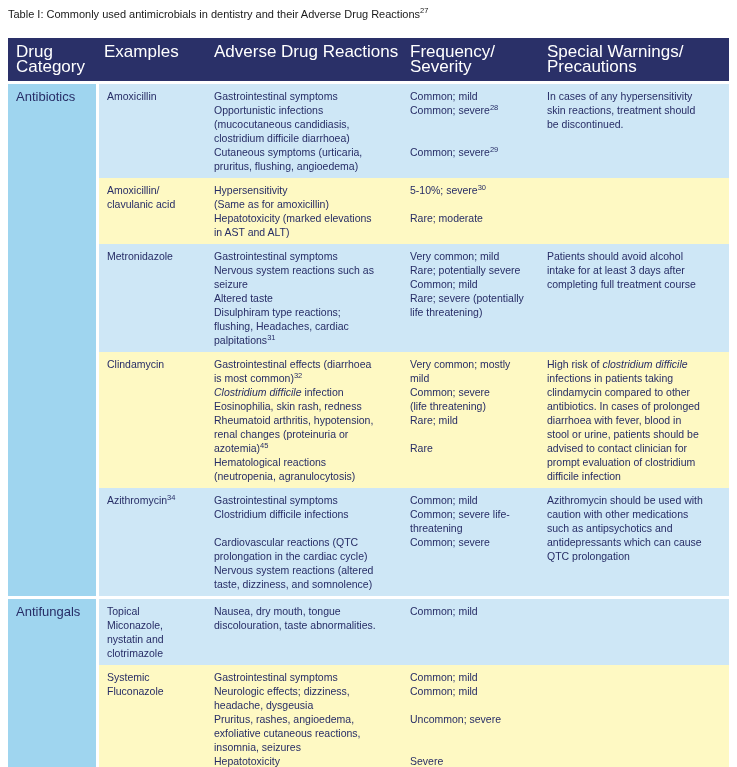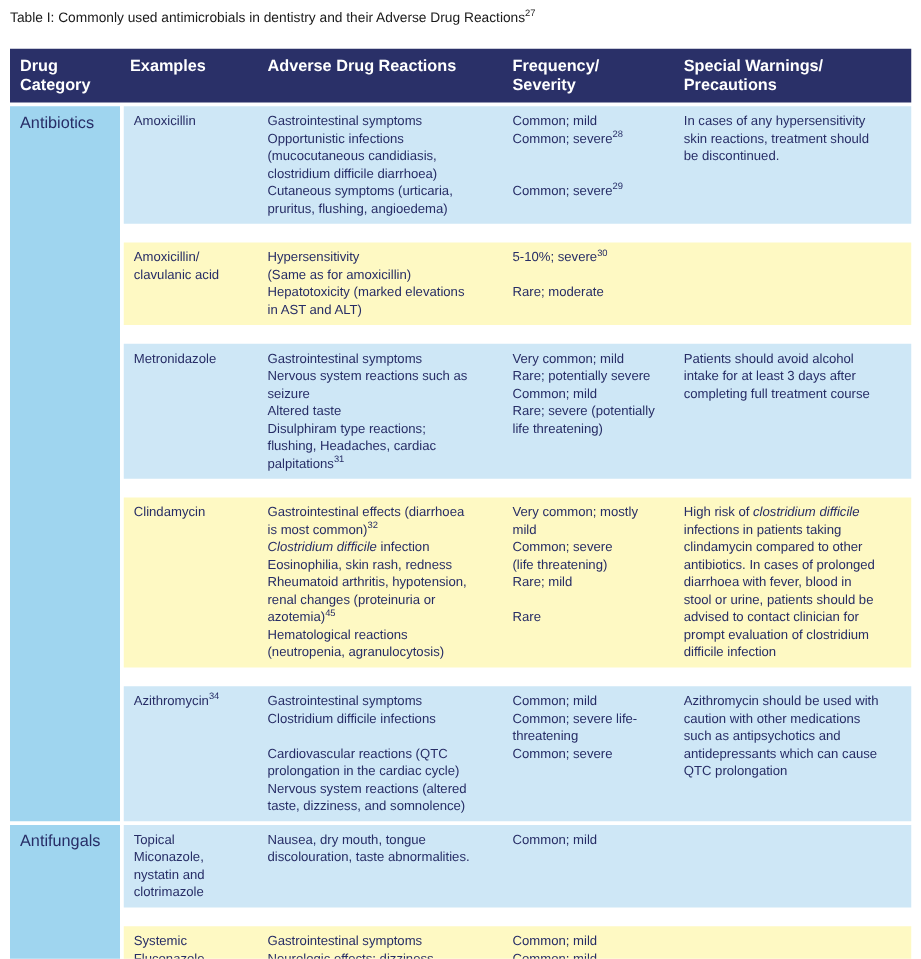--- a/index.html
+++ b/index.html
@@ -16,33 +16,33 @@
   .table-title sup{font-size:7.5px;}
   .adr-table{width:721px;}
   
   .header-row{
     display:grid;
     grid-template-columns:88px 110px 196px 137px 190px;
     background:#2a3068;
     color:#ffffff;
   }
   .header-cell{
-    font-size:13px;font-weight:bold;line-height:15px;
+    font-size:17px;font-weight:normal;line-height:15px;
     padding:6px 8px 7px 8px;white-space:pre;
   }
   
   .section{display:flex;margin-top:3px;}
   .category-cell{
     width:88px;flex:0 0 88px;background:#9fd5ef;
     margin-right:3px;
     font-size:13px;line-height:14px;
     padding:6px 6px 6px 8px;box-sizing:border-box;
     white-space:pre;
   }
-  .section-rows{flex:1;display:flex;flex-direction:column;gap:15px;}
+  .section-rows{flex:1;display:flex;flex-direction:column;gap:0;}
   .row{
     display:grid;
     grid-template-columns:107px 196px 137px 190px;
   }
   .row.dark{background:#cee7f6;}
   .row.light{background:#fef9c3;}
   .cell{
     font-size:10.5px;line-height:14px;
     padding:5px 8px;white-space:nowrap;
   }

